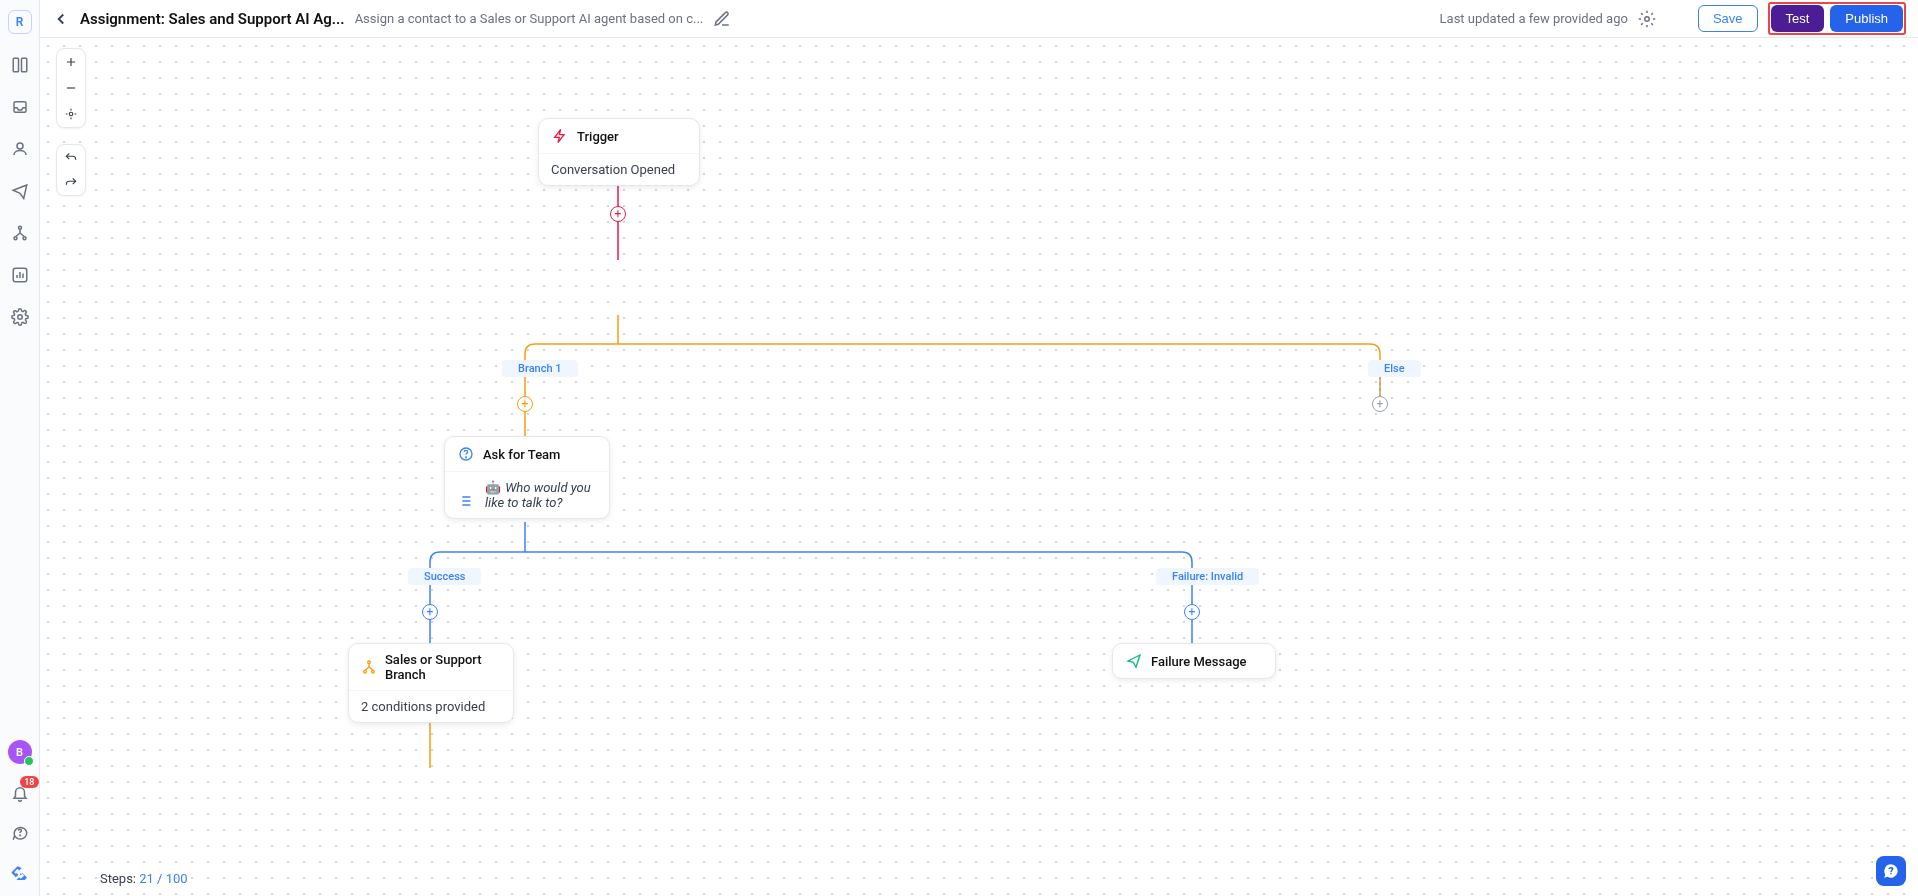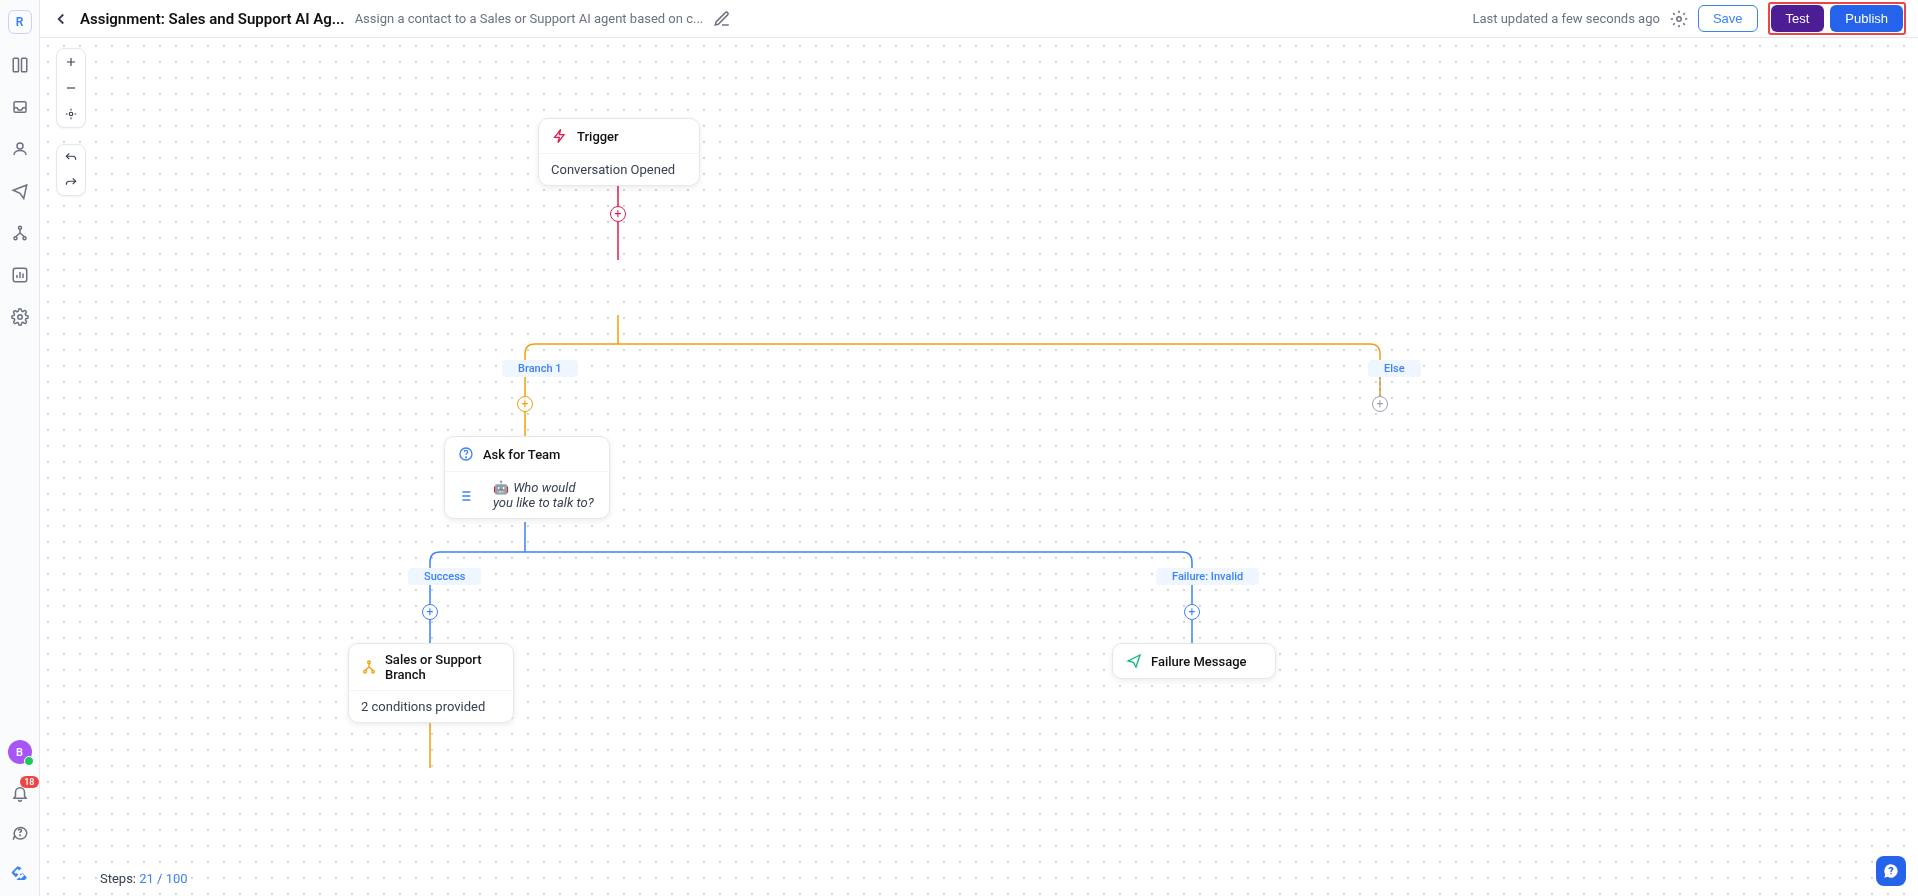--- a/index.html
+++ b/index.html
@@ -18,21 +18,21 @@
   
   .top-header { position:absolute; left:40px; top:0; right:0; height:38px; border-bottom:1px solid #e5e7eb; display:flex; align-items:center; padding:16px 12px; gap:10px; }
   .back-btn{cursor:pointer;color:#374151;display:flex;}
   .wf-title{font-weight:600;font-size:15px;color:#111;white-space:nowrap;}
   .wf-desc{color:#6b7280;font-size:13px;white-space:nowrap;overflow:hidden;text-overflow:ellipsis;}
   .edit-ic{color:#6b7280;cursor:pointer;display:flex;}
   .hdr-spacer{flex:1;}
   .last-upd{color:#6b7280;font-size:13px;}
   .gear-ic{color:#6b7280;cursor:pointer;display:flex;}
   .btn{border-radius:6px;padding:5px 14px;font-size:13px;font-weight:500;cursor:pointer;border:1px solid transparent;}
-  .btn-save{border:1px solid #3b82f6;color:#3b82f6;background:#fff;}
+  .btn-save{border:1px solid #3b82f6;color:#3b82f6;background:#fff;margin-left:32px;}
   .btn-test{background:#4c1d95;color:#fff;}
   .btn-publish{background:#2563eb;color:#fff;}
   .highlight-box{border:2px solid #ef4444;border-radius:3px;padding:1px;display:flex;gap:6px;}
   
   
   .canvas{position:absolute;left:40px;top:38px;right:0;bottom:0;background:#fff;
     background-image: radial-gradient(#d1d5db 1px, transparent 1px);
     background-size: 16px 16px;
     background-position: 0 0;
   }
@@ -41,21 +41,21 @@
   .zoom-ctrl{position:absolute;left:16px;top:10px;width:30px;background:#fff;border:1px solid #e5e7eb;border-radius:8px;display:flex;flex-direction:column;box-shadow:0 1px 2px rgba(0,0,0,.05);}
   .zoom-ctrl div{height:26px;display:flex;align-items:center;justify-content:center;color:#374151;cursor:pointer;}
   .undo-ctrl{position:absolute;left:16px;top:106px;width:30px;background:#fff;border:1px solid #e5e7eb;border-radius:8px;display:flex;flex-direction:column;box-shadow:0 1px 2px rgba(0,0,0,.05);}
   .undo-ctrl div{height:25px;display:flex;align-items:center;justify-content:center;color:#374151;cursor:pointer;}
   
   
   .node{position:absolute;background:#fff;border:1px solid #e5e7eb;border-radius:10px;box-shadow:0 2px 6px rgba(0,0,0,.08);}
   .node-head{display:flex;align-items:center;gap:8px;padding:8px 12px;}
   .node-title{font-weight:500;font-size:13px;color:#111;}
   .node-body{border-top:1px solid #f1f5f9;padding:8px 12px;font-size:13px;color:#374151;}
-  .node-body.msg{display:flex;gap:20px;align-items:center;}
+  .node-body.msg{display:flex;gap:12px;align-items:flex-end;}
   .node-body .em{font-style:italic;}
   .node-ic{width:18px;height:18px;display:flex;align-items:center;justify-content:center;}
   
   
   .wires{position:absolute;inset:0;pointer-events:none;}
   
   .branch-pill{position:absolute;background:#eff6ff;color:#3b82f6;border-radius:4px;font-size:11px;font-weight:500;padding:2px 16px;text-align:right;}
   .add-circ{position:absolute;width:16px;height:16px;border:1.5px solid;border-radius:50%;background:#fff;display:flex;align-items:center;justify-content:center;font-size:12px;line-height:1;cursor:pointer;}
   .add-circ.pink{border-color:#e11d48;color:#e11d48;}
   .add-circ.orange{border-color:#f59e0b;color:#f59e0b;}
@@ -151,21 +151,21 @@
     </span>
   <span class="wf-title">Assignment: Sales and Support AI Ag...</span>
   <span class="wf-desc">Assign a contact to a Sales or Support AI agent based on c...</span>
   <span class="edit-ic">
       <svg width="18" height="18" viewBox="0 0 24 24" fill="none" stroke="currentColor" stroke-width="2">
         <path d="M12 20h9"></path>
         <path d="M16.5 3.5a2.1 2.1 0 013 3L7 19l-4 1 1-4 12.5-12.5z"></path>
       </svg>
     </span>
   <div class="hdr-spacer"></div>
-  <span class="last-upd">Last updated a few seconds ago</span>
+  <span class="last-upd">Last updated a few provided ago</span>
   <span class="gear-ic">
       <svg width="18" height="18" viewBox="0 0 24 24" fill="none" stroke="currentColor" stroke-width="2">
         <circle cx="12" cy="12" r="3"></circle>
         <path d="M12 1v3M12 20v3M4.2 4.2l2.1 2.1M17.7 17.7l2.1 2.1M1 12h3M20 12h3M4.2 19.8l2.1-2.1M17.7 6.3l2.1-2.1"></path>
       </svg>
     </span>
   <button class="btn btn-save">Save</button>
   <div class="highlight-box">
     <button class="btn btn-test">Test</button>
     <button class="btn btn-publish">Publish</button>

